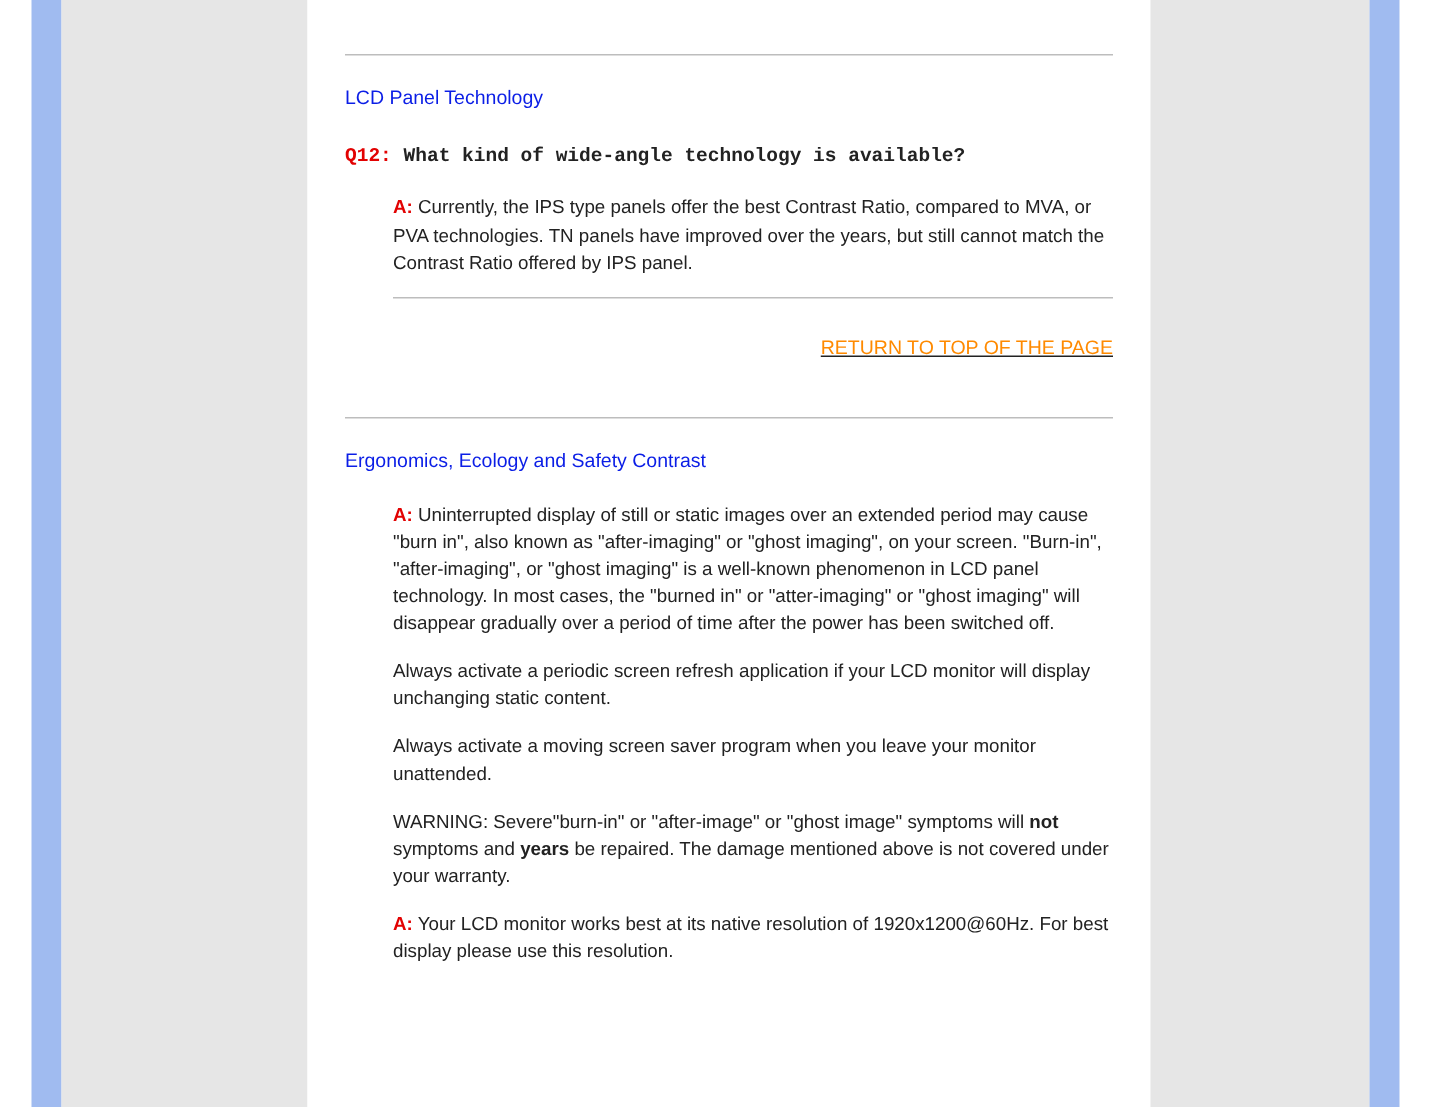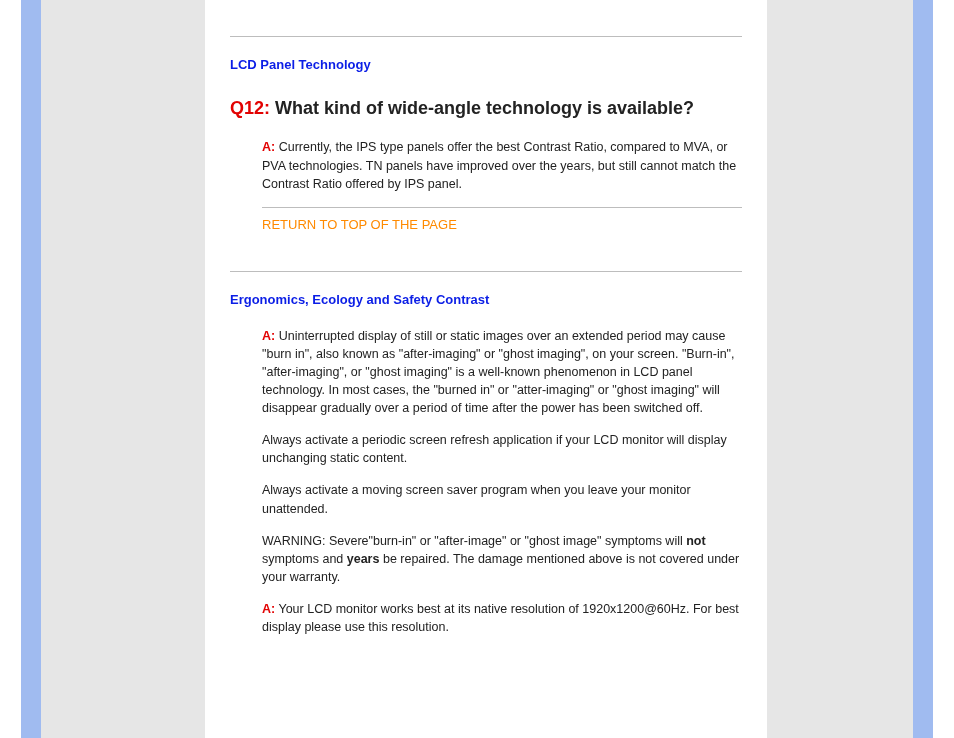--- a/index.html
+++ b/index.html
@@ -40,42 +40,44 @@
     border-top: 1px solid #bdbdbd;
     margin: 36px 0 20px 0;
   }
   hr.answer-divider {
     border: none;
     border-top: 1px solid #bdbdbd;
     margin: 10px 0 8px 0;
   }
   .section-heading {
     color: #0b1ee6;
-    font-weight: bold;
+    font-weight: normal;
     font-size: 13px;
     margin-bottom: 20px;
   }
   .question-line {
     font-weight: bold;
-    font-size: 18px;
+    font-size: 13px;
     line-height: 1.8;
     margin-bottom: 14px;
+    font-family: Liberation Mono, monospace;
   }
   .q-label { color: #e20202; }
   .answer-block {
     margin-left: 32px;
     font-size: 12.5px;
     line-height: 1.45;
   }
   .a-label { color: #e20202; font-weight: bold; }
   .answer-block p { margin: 0 0 14px 0; }
   .return-link {
-    text-align: left;
+    text-align: right;
     font-size: 13px;
-    margin: 8px 0 4px 0;
+    margin: 24px 0 4px 0;
+    text-decoration: underline;
   }
   .return-link a, .return-link span.link-text {
     color: #ff8a00;
     text-decoration: none;
     cursor: pointer;
   }
   .bold { font-weight: bold; }
 </style>
 </head>
 <body>

